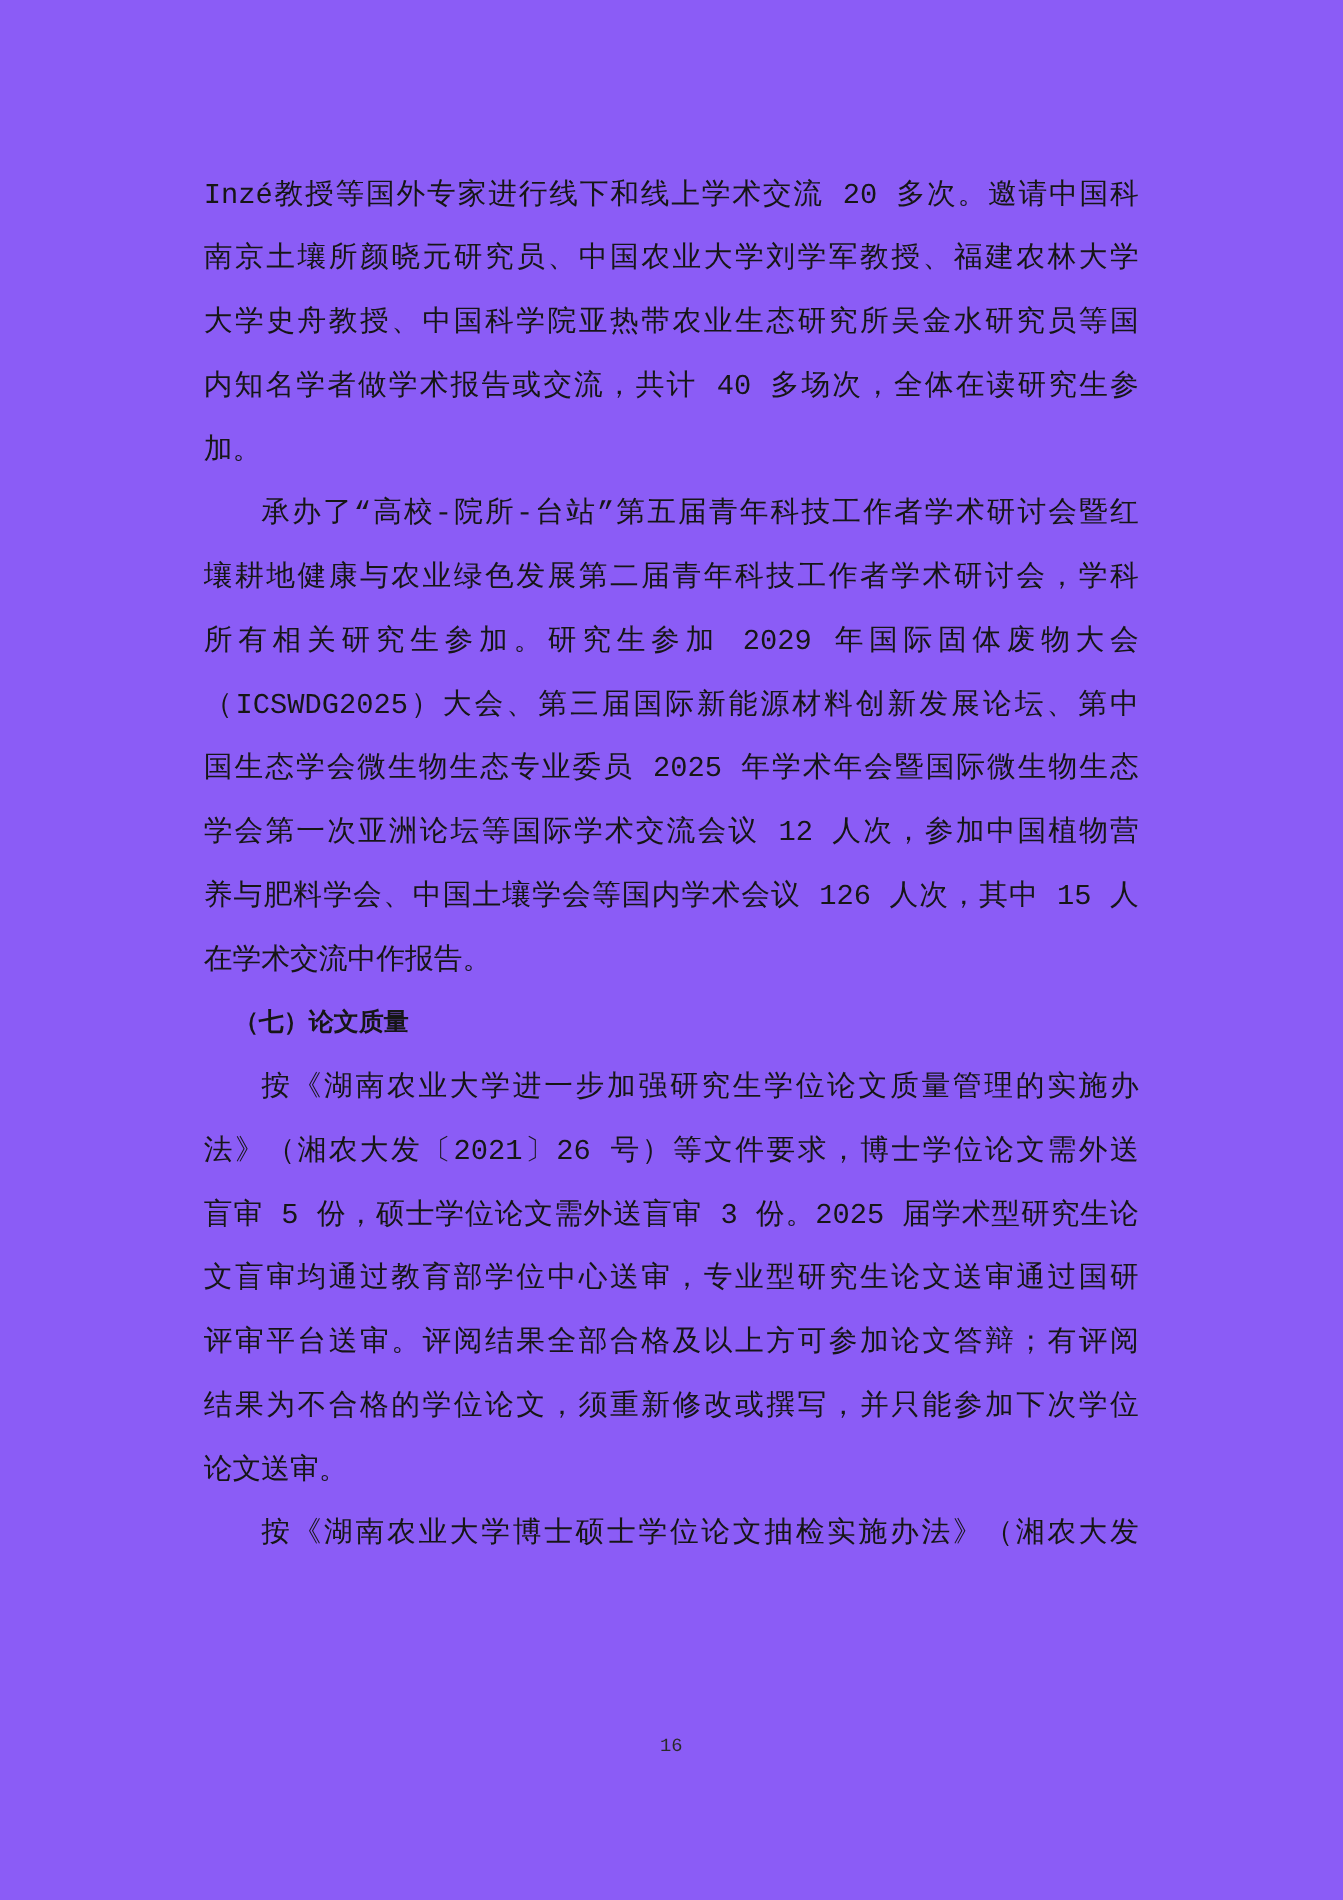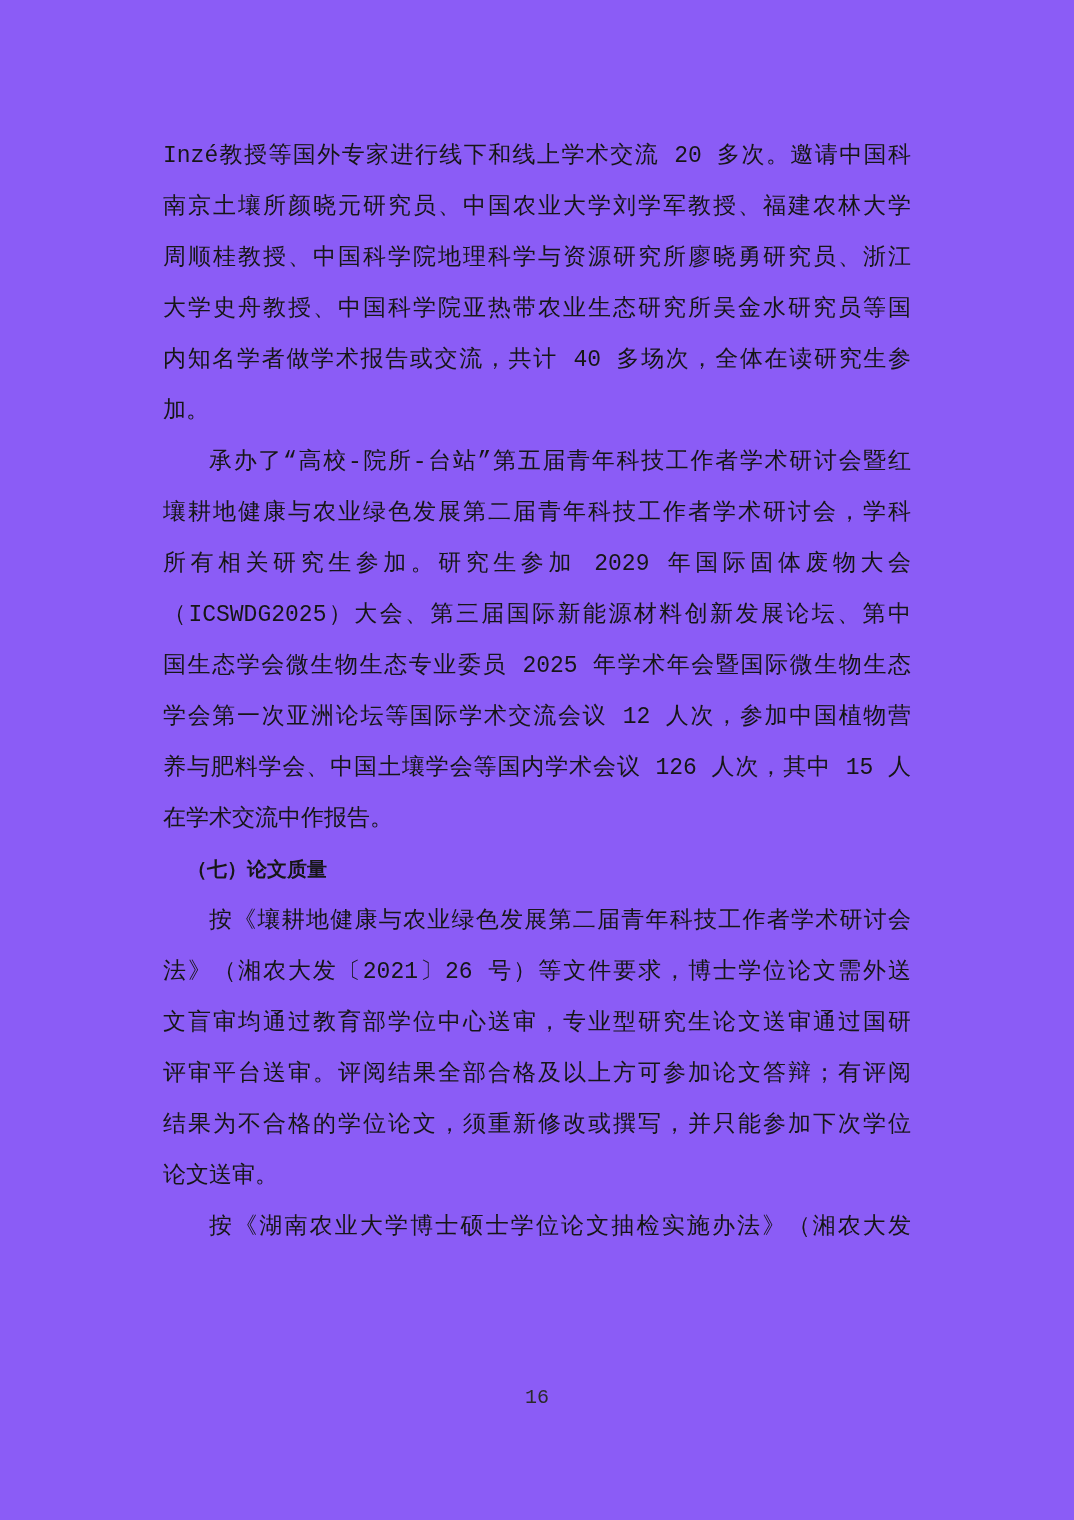--- a/index.html
+++ b/index.html
@@ -51,56 +51,56 @@
     overflow: hidden;
   }
   .page-footer {
     position: absolute;
     left: 0;
     top: 1387px;
     width: 100%;
     text-align: center;
   }
   .page-number {
-    font-size: 20px;
+    font-size: 15px;
     line-height: 22px;
     color: #2a2a2a;
   }
 </style>
 </head>
 <body>
 
 <div class="page">
   <div class="doc-body">
 
     <div class="para">
       <div class="line just">Inzé教授等国外专家进行线下和线上学术交流 20 多次。邀请中国科</div>
       <div class="line just">南京土壤所颜晓元研究员、中国农业大学刘学军教授、福建农林大学</div>
-      <div class="line just">周顺桂教授、中国科学院地理科学与资源研究所廖晓勇研究员、浙江</div>
       <div class="line just">大学史舟教授、中国科学院亚热带农业生态研究所吴金水研究员等国</div>
       <div class="line just">内知名学者做学术报告或交流，共计 40 多场次，全体在读研究生参</div>
       <div class="line">加。</div>
     </div>
 
     <div class="para">
       <div class="line just indent">承办了“高校-院所-台站”第五届青年科技工作者学术研讨会暨红</div>
       <div class="line just">壤耕地健康与农业绿色发展第二届青年科技工作者学术研讨会，学科</div>
       <div class="line just">所有相关研究生参加。研究生参加 2029 年国际固体废物大会</div>
       <div class="line just">（ICSWDG2025）大会、第三届国际新能源材料创新发展论坛、第中</div>
       <div class="line just">国生态学会微生物生态专业委员 2025 年学术年会暨国际微生物生态</div>
       <div class="line just">学会第一次亚洲论坛等国际学术交流会议 12 人次，参加中国植物营</div>
       <div class="line just">养与肥料学会、中国土壤学会等国内学术会议 126 人次，其中 15 人</div>
       <div class="line">在学术交流中作报告。</div>
     </div>
 
     <div class="heading">（七）论文质量</div>
 
     <div class="para">
-      <div class="line just indent">按《壤耕地健康与农业绿色发展第二届青年科技工作者学术研讨会</div>
+      <div class="line just indent">按《湖南农业大学进一步加强研究生学位论文质量管理的实施办</div>
       <div class="line just">法》（湘农大发〔2021〕26 号）等文件要求，博士学位论文需外送</div>
+      <div class="line just">盲审 5 份，硕士学位论文需外送盲审 3 份。2025 届学术型研究生论</div>
       <div class="line just">文盲审均通过教育部学位中心送审，专业型研究生论文送审通过国研</div>
       <div class="line just">评审平台送审。评阅结果全部合格及以上方可参加论文答辩；有评阅</div>
       <div class="line just">结果为不合格的学位论文，须重新修改或撰写，并只能参加下次学位</div>
       <div class="line">论文送审。</div>
     </div>
 
     <div class="para">
       <div class="line just indent">按《湖南农业大学博士硕士学位论文抽检实施办法》（湘农大发</div>
     </div>
 

